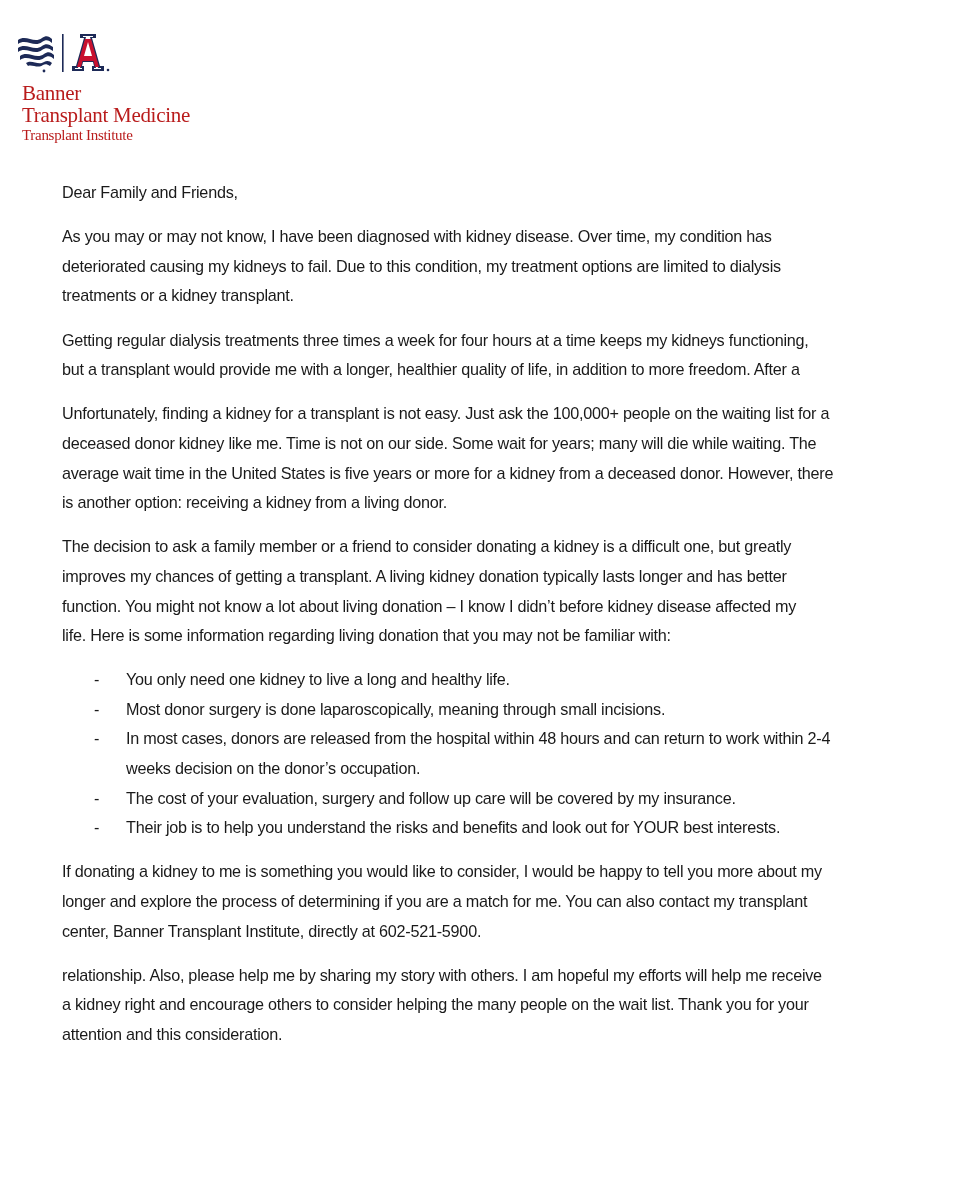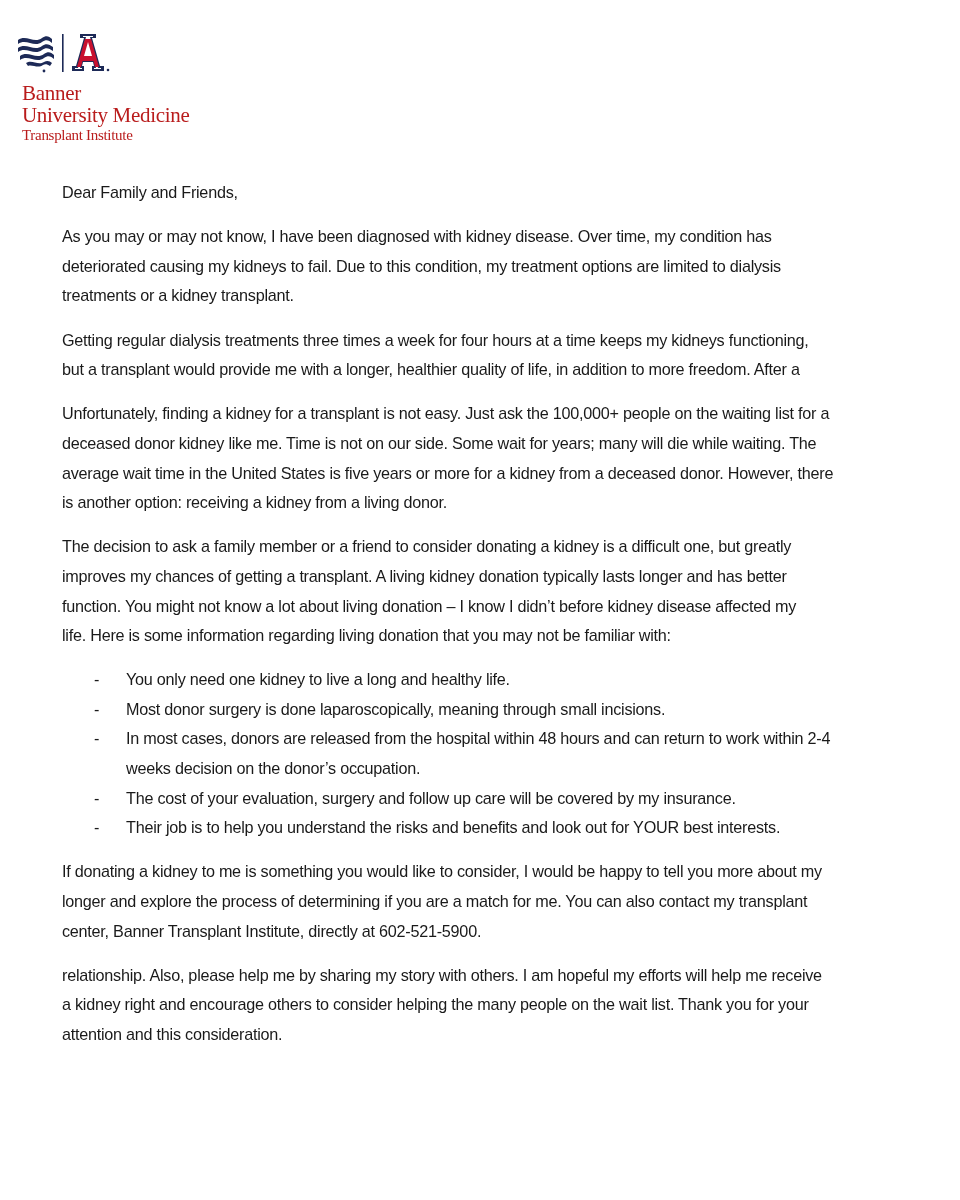--- a/index.html
+++ b/index.html
@@ -106,21 +106,21 @@
     <rect x="46" y="4" width="1.6" height="38" fill="#1d2a57"></rect>
     <g>
       <path d="M56 41 L56 36 L60 36 L68 8 L64 8 L64 4 L80 4 L80 8 L76 8 L84 36 L88 36 L88 41 L76 41 L76 36 L78 36 L77 32 L67 32 L66 36 L68 36 L68 41 Z" fill="#1d2a57"></path>
       <path d="M59 39 L59 38 L62 38 L70 7 L67 7 L67 6 L77 6 L77 7 L74 7 L82 38 L85 38 L85 39 L78 39 L78 38 L80 38 L78.5 30 L65.5 30 L64 38 L66 38 L66 39 Z" fill="#ffffff"></path>
       <path d="M61 37 L69 9 L75 9 L83 37 L79 37 L77.5 31 L66.5 31 L65 37 Z M68 26 L76 26 L72 12 Z" fill="#c8102e"></path>
       <circle cx="92" cy="40" r="1.3" fill="#1d2a57"></circle>
     </g>
   </svg>
   <div class="logo-text">
     <span class="l1">Banner</span>
-    <span class="l2">University Medicine</span>
+    <span class="l2">Transplant Medicine</span>
     <span class="l3">Transplant Institute</span>
   </div>
 </div>
 
 <div class="letter">
   <p class="para">
     <span class="line">Dear Family and Friends,</span>
   </p>
 
   <p class="para">

